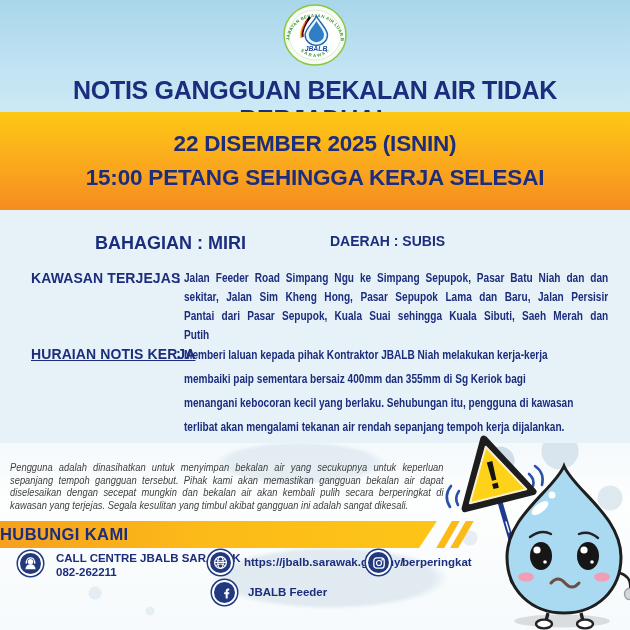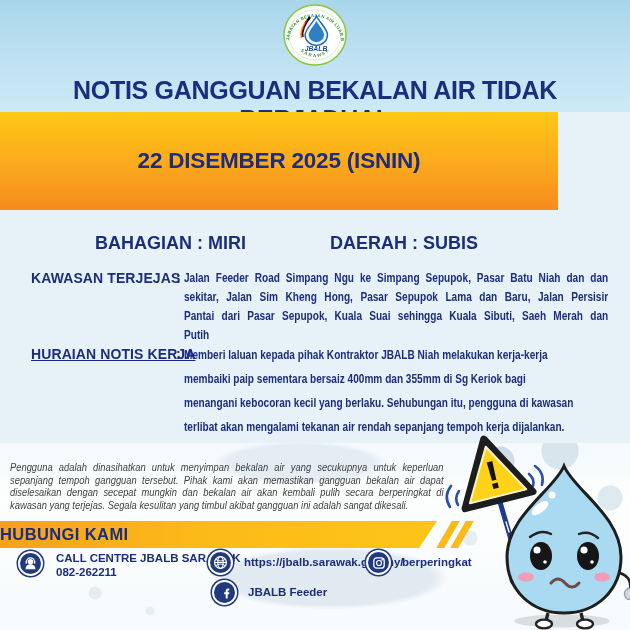--- a/index.html
+++ b/index.html
@@ -14,34 +14,34 @@
     position:absolute; left:0; top:0; width:630px; height:112px;
     background:linear-gradient(180deg,#a9d6ea 0%,#bfe2f2 55%,#cde9f6 100%);
   }
   .logo-wrap { position:absolute; left:283px; top:4px; width:64px; height:62px; }
   .title {
     position:absolute; left:0; top:76px; width:630px; text-align:center;
     font-size:25px; font-weight:bold; color:#1c2d7d; letter-spacing:-0.3px;
   }
   
   .datebox {
-    position:absolute; left:0; top:112px; width:558px; height:98px;
+    position:absolute; left:0; top:112px; width:630px; height:98px;
     background:linear-gradient(180deg,#fec815 0%,#faa51e 60%,#f68b1f 100%);
     display:flex; flex-direction:column; align-items:center; justify-content:center;
     gap:8px;
   }
   .date-line { font-size:22.5px; font-weight:bold; color:#1c2d7d; letter-spacing:-0.2px; }
   
   .content {
     position:absolute; left:0; top:210px; width:630px; height:233px;
     background:#e7f2f8;
     padding-left:35px;
   }
   .loc-bahagian { position:absolute; left:95px; top:23px; font-size:18px; font-weight:bold; color:#1c2d7d; }
-  .loc-daerah   { position:absolute; left:330px; top:23px; font-size:18px; font-weight:bold; color:#1c2d7d; }
+  .loc-daerah   { position:absolute; left:330px; top:23px; font-size:14px; font-weight:bold; color:#1c2d7d; }
   .sec-label { position:absolute; left:31px; font-size:14px; font-weight:bold; color:#1c2d7d; letter-spacing:0.1px; }
   .sec-colon { position:absolute; left:176px; font-size:14px; font-weight:bold; color:#1c2d7d; }
   .body-block { position:absolute; left:184px; width:505px; transform:scaleX(0.84); transform-origin:0 0; }
   .body-line { font-size:12px; font-weight:bold; color:#1c2d7d; line-height:19px; }
   .kline { text-align:justify; text-align-last:justify; }
   .kline-last { text-align:left; }
   .hline { line-height:24px; white-space:nowrap; }
   
   .footer {
     position:absolute; left:0; top:443px; width:630px; height:187px;
@@ -107,20 +107,21 @@
         <path d="M33.5 12 C36.5 18.5 44.5 24.5 44.5 31 a11.2 10.4 0 0 1 -22.4 0 C22.1 24.5 30.5 18.5 33.5 12 Z" fill="#eaf4fc" stroke="#1f66b0" stroke-width="1.4"></path>
         <path d="M33.5 17 C35.8 21.5 41 26.5 41 31 a7.6 7.2 0 0 1 -15.2 0 C25.8 26.5 31.2 21.5 33.5 17 Z" fill="#2f7fc4"></path>
         <text x="33" y="46.5" font-size="6.8" font-weight="bold" font-style="italic" fill="#1f4fa0" text-anchor="middle" font-family="'Liberation Sans',sans-serif">JBALB</text>
       </svg>
     </div>
     <div class="title">NOTIS GANGGUAN BEKALAN AIR TIDAK BERJADUAL</div>
   </div>
 
   <div class="datebox">
     <div class="date-line">22 DISEMBER 2025 (ISNIN)</div>
+    <div class="date-line">15:00 PETANG SEHINGGA KERJA SELESAI</div>
   </div>
 
   <div class="content">
     <div class="loc-bahagian">BAHAGIAN : MIRI</div>
     <div class="loc-daerah">DAERAH : SUBIS</div>
 
     <div class="sec-label" style="top:60px;">KAWASAN TERJEJAS</div>
     <div class="sec-colon" style="top:60px;">:</div>
     <div class="body-block" style="top:59px;">
       <div class="body-line kline">Jalan Feeder Road Simpang Ngu ke Simpang Sepupok, Pasar Batu Niah dan dan</div>

